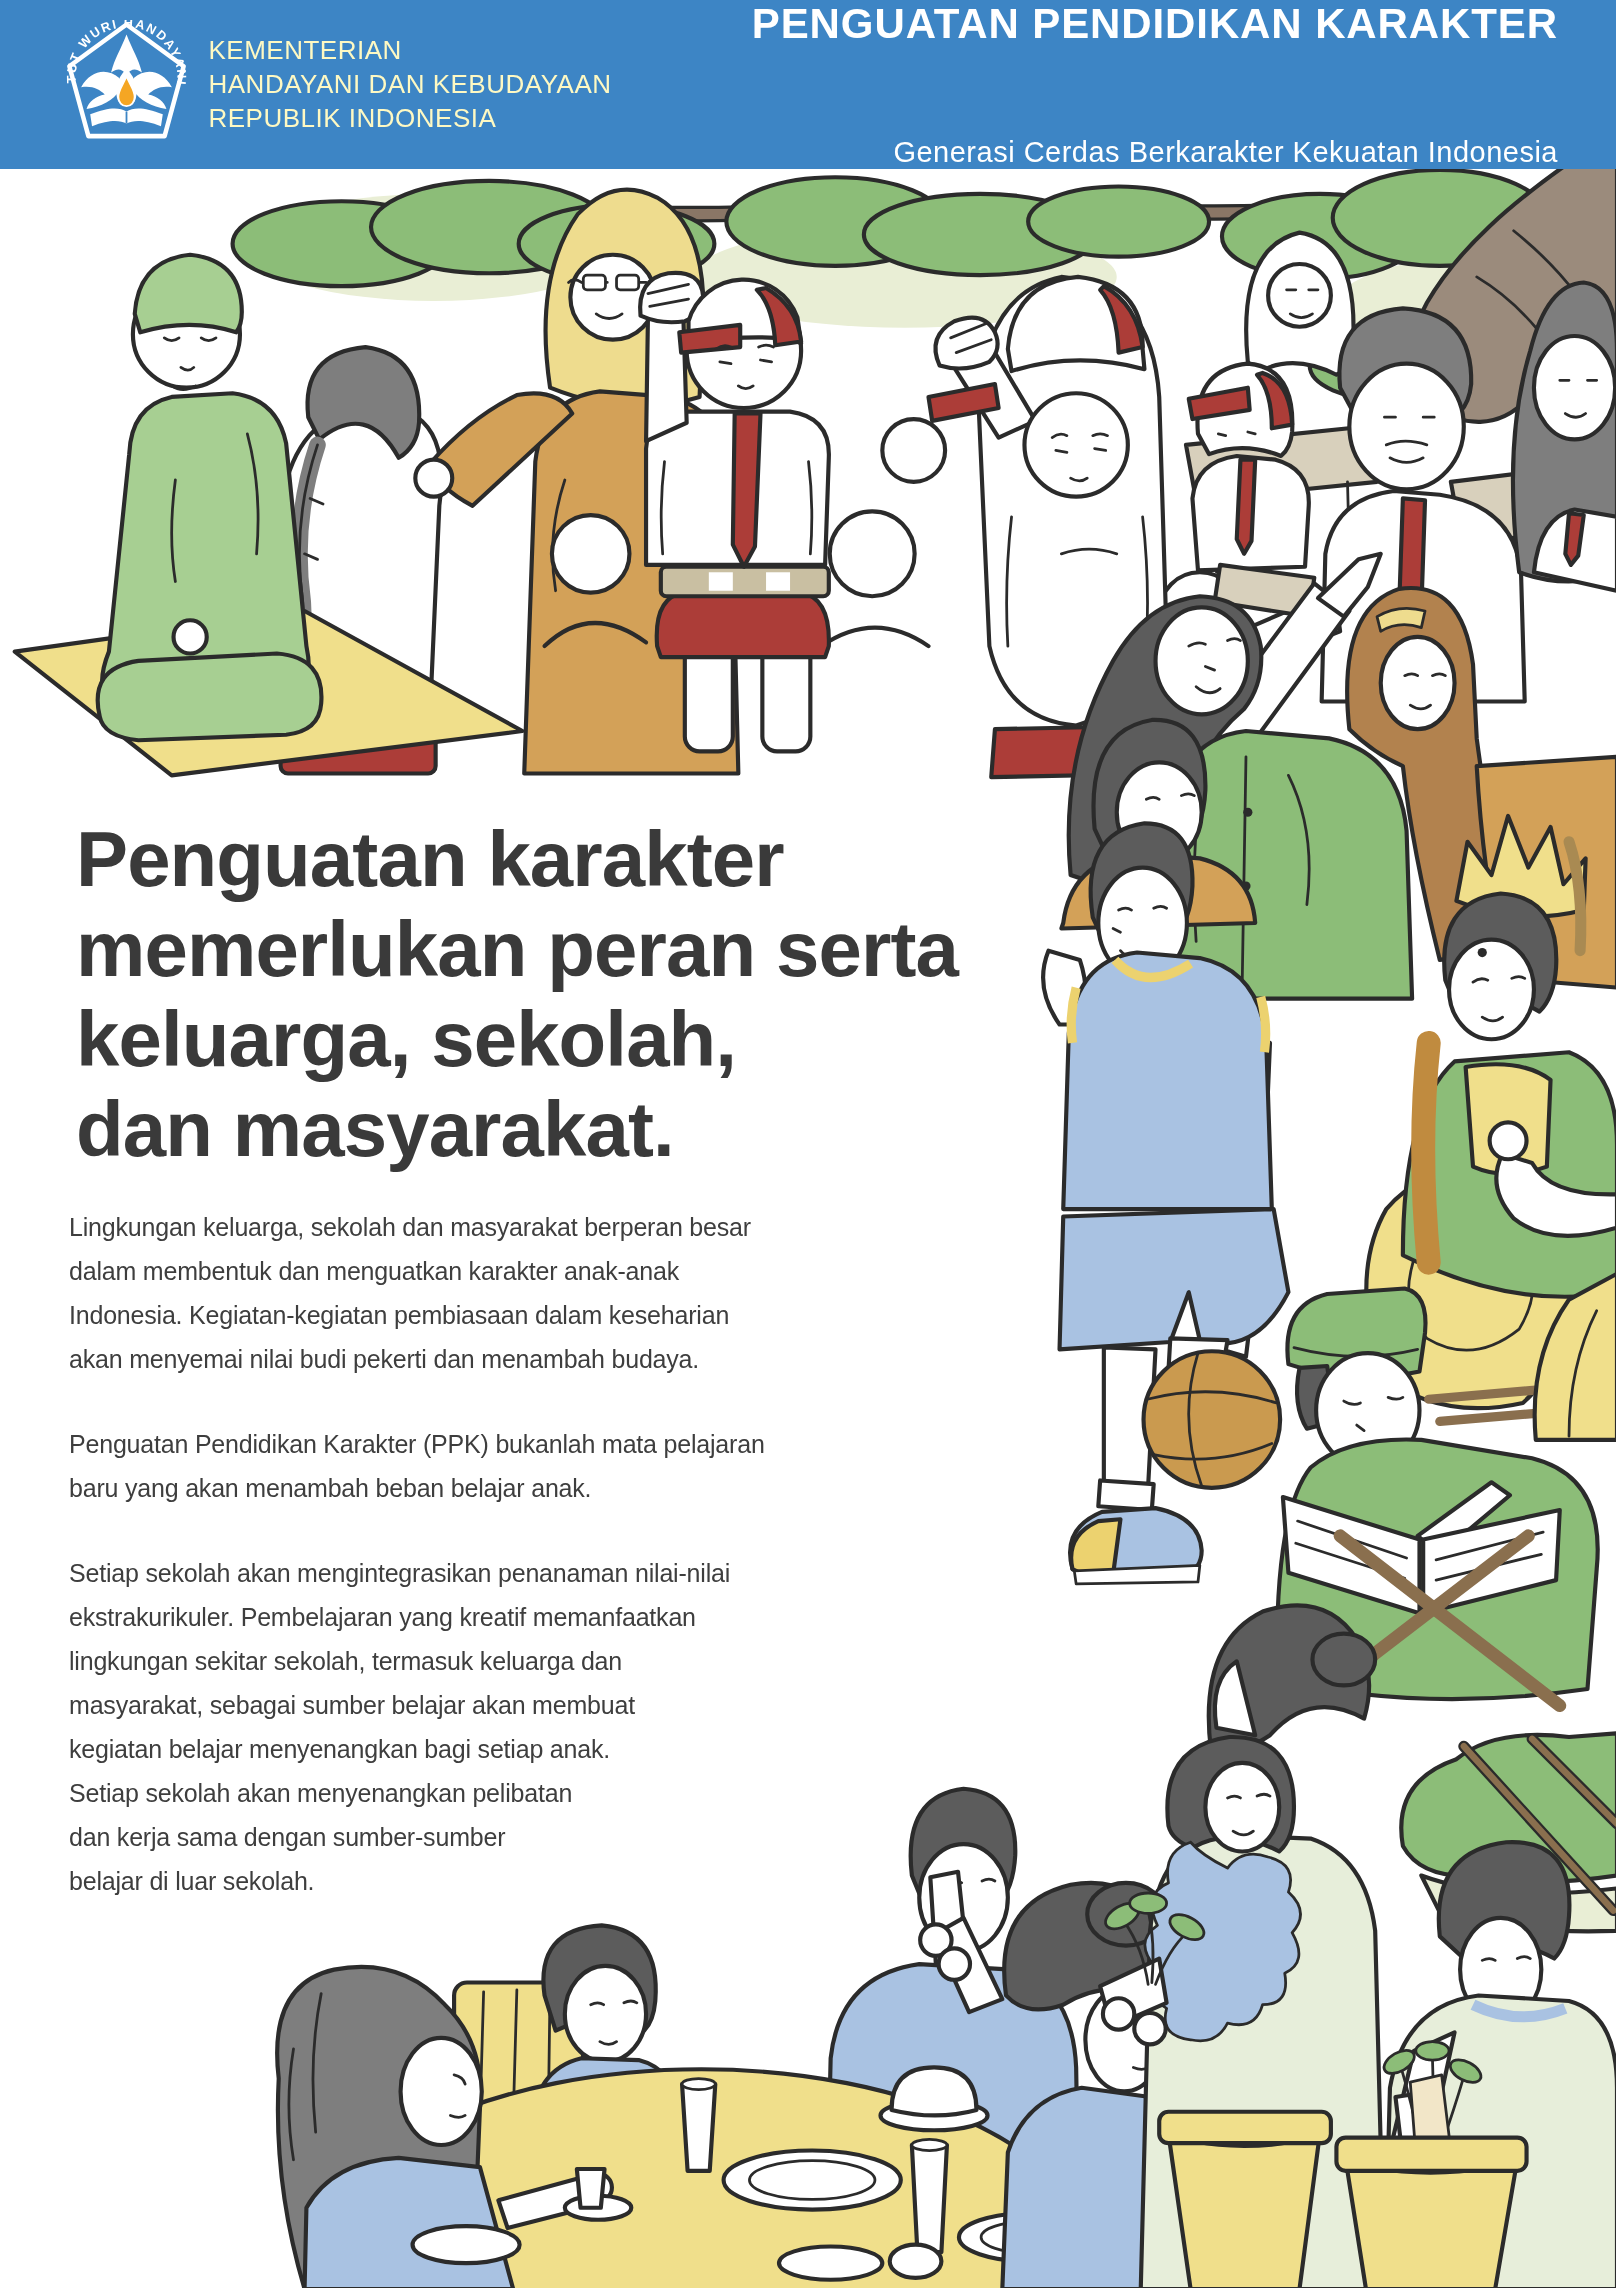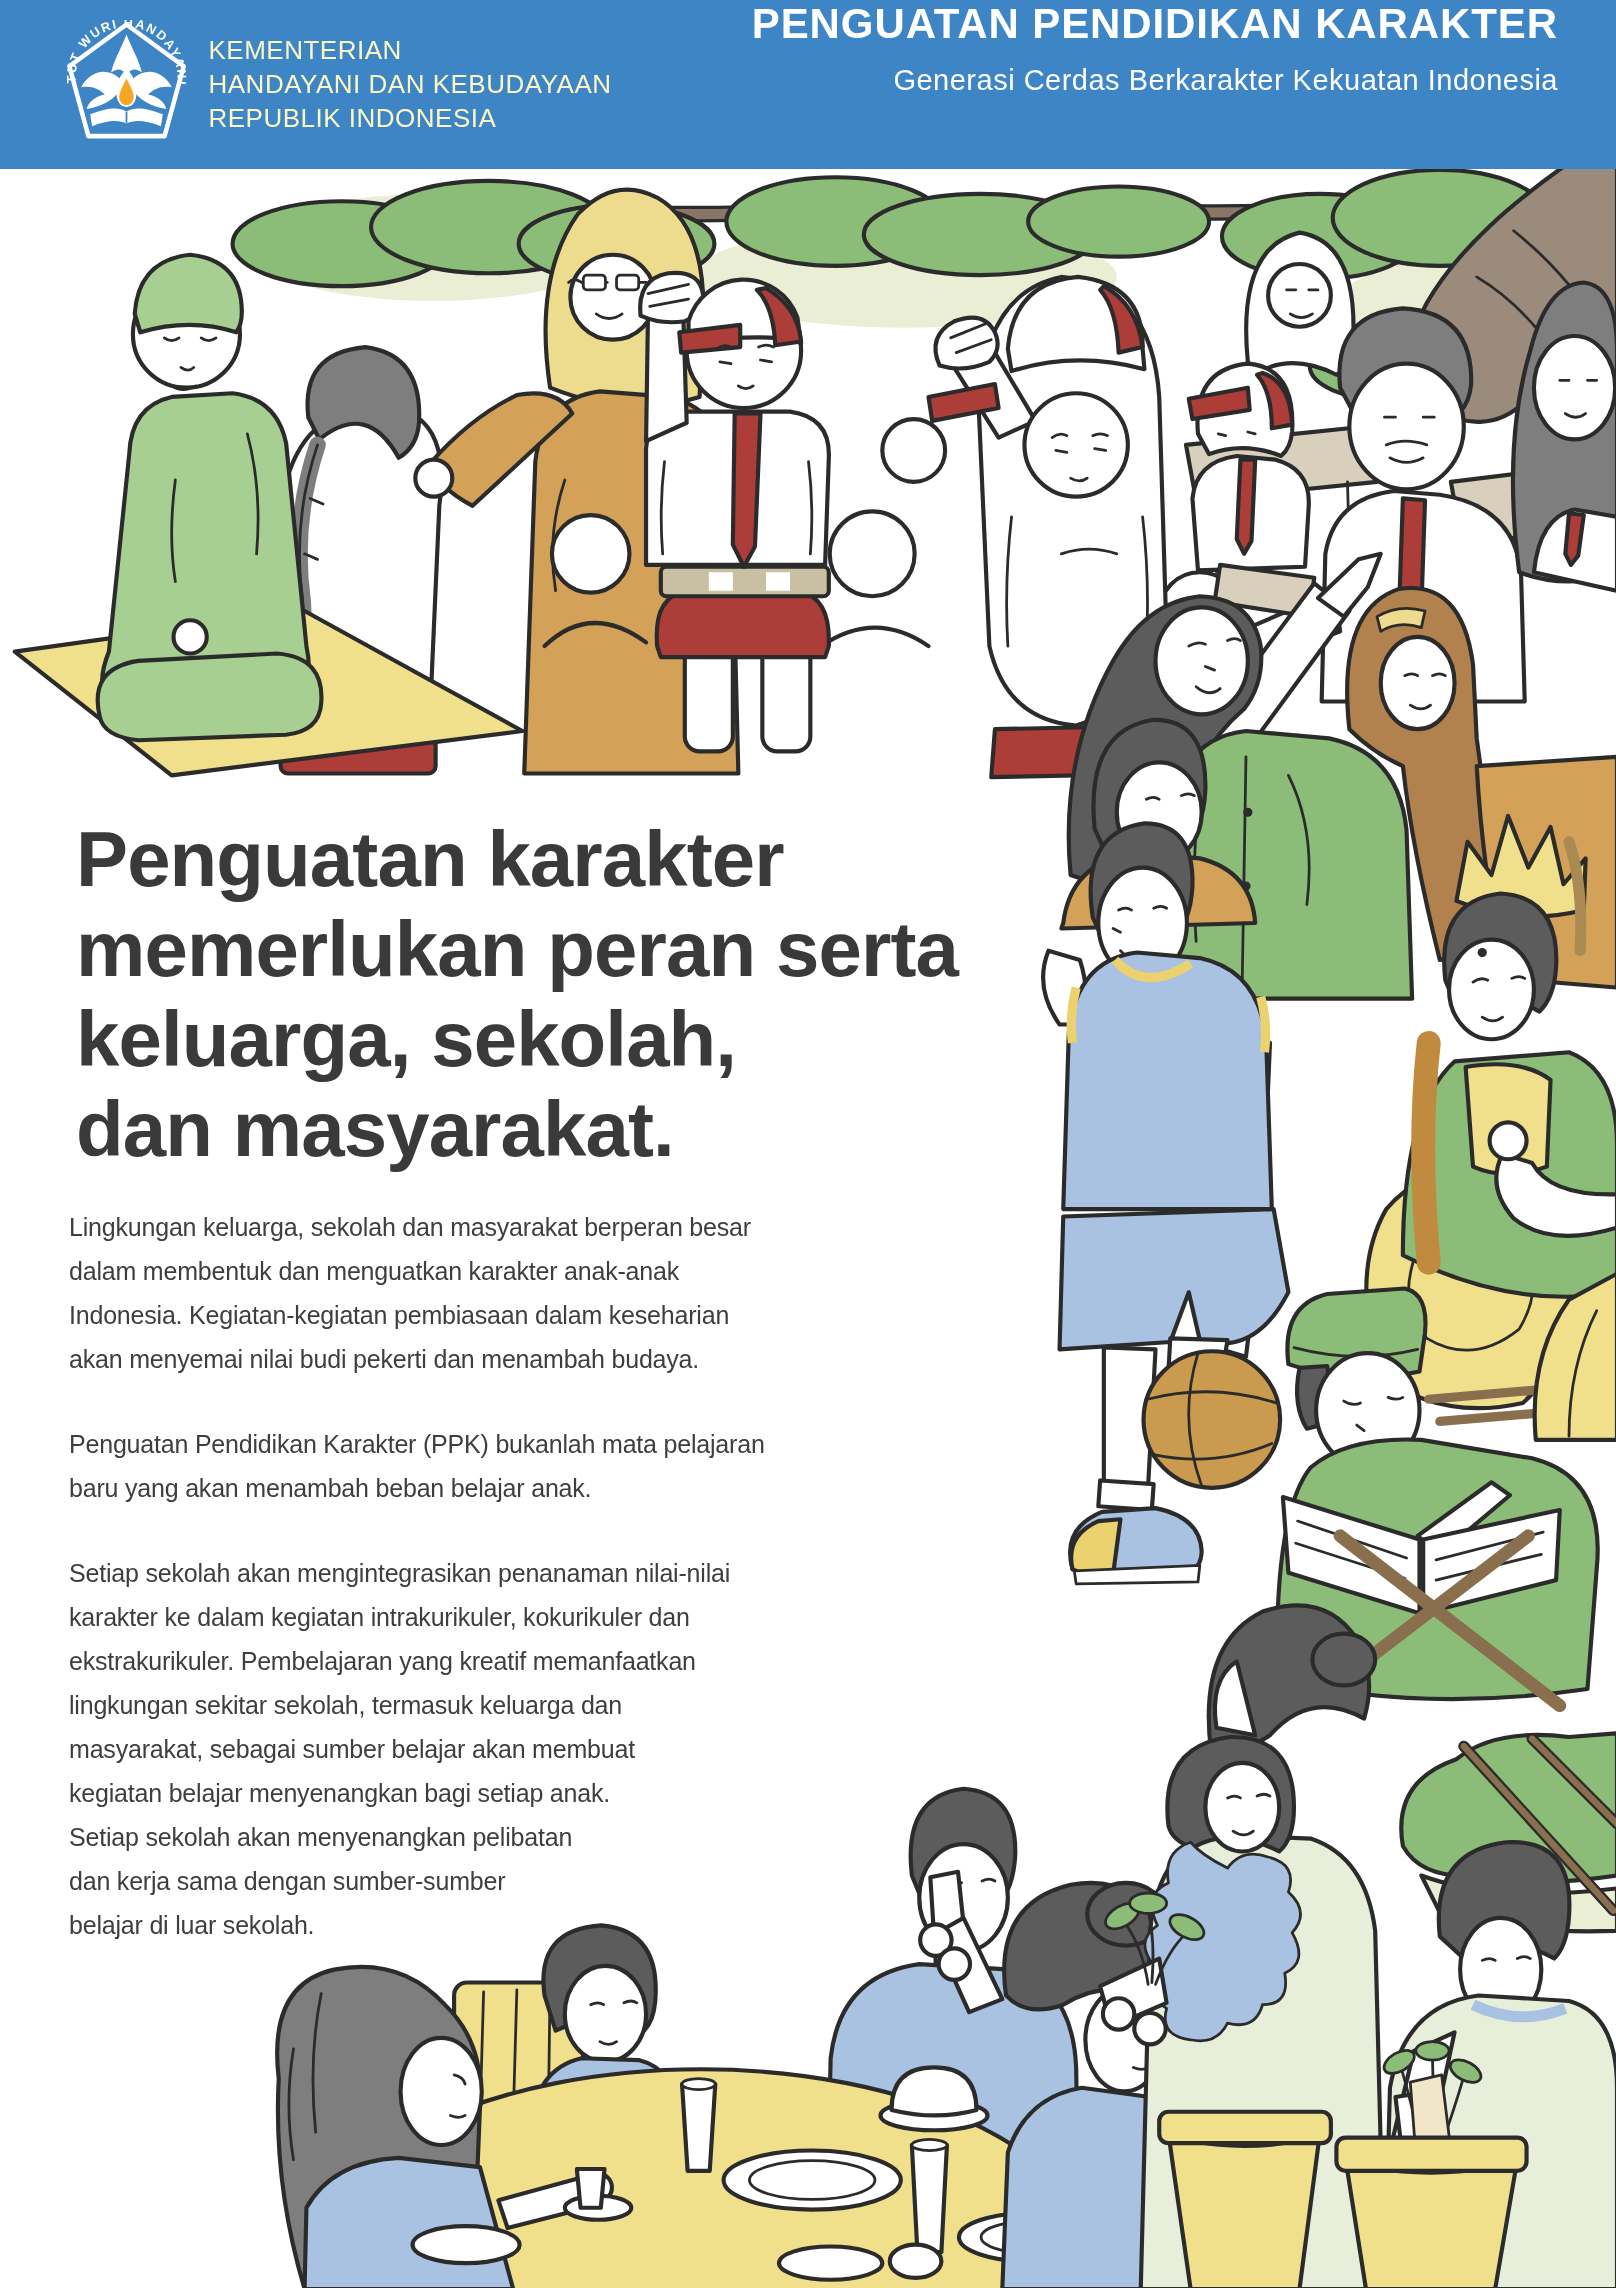--- a/index.html
+++ b/index.html
@@ -3,21 +3,21 @@
 <meta charset="utf-8">
 <style>
   html,body{margin:0;padding:0;background:#fff;}
   .page{position:relative;width:1617px;height:2289px;overflow:hidden;background:#fff;
         font-family:"Liberation Sans", sans-serif;}
   
   .hdr{position:absolute;left:0;top:0;width:1617px;height:169px;background:#3d85c5;z-index:30;}
   .brand{position:absolute;left:63px;top:20px;display:flex;align-items:center;}
   .logo{width:127px;height:127px;}
   .ministry{margin-left:18.5px;color:#fef9c3;font-size:26px;line-height:34px;letter-spacing:0.5px;font-weight:400;}
-  .mast{position:absolute;right:59px;top:0;height:169px;display:flex;flex-direction:column;justify-content:flex-start;text-align:right;color:#fff;}
+  .mast{position:absolute;right:59px;top:0;height:169px;display:flex;flex-direction:column;justify-content:space-between;text-align:right;color:#fff;}
   .m-title{font-size:42px;font-weight:700;letter-spacing:0.9px;}
   .m-sub{font-size:29px;font-weight:400;margin-top:16px;letter-spacing:0.5px;}
   
   .headline{position:absolute;left:67px;top:805px;z-index:20;color:#3a3a3a;
             font-size:78px;line-height:90px;font-weight:600;letter-spacing:-0.9px;}
   .paras{position:absolute;left:69px;top:1205px;z-index:20;color:#3e3e3e;
          font-size:25px;line-height:44px;letter-spacing:-0.2px;font-weight:400;}
   .paras p{margin:0 0 41px 0;}
   
   .illo{position:absolute;left:0;top:0;z-index:5;}
@@ -391,21 +391,20 @@
       <span style="display:block">dalam membentuk dan menguatkan karakter anak-anak</span>
       <span style="display:block">Indonesia. Kegiatan-kegiatan pembiasaan dalam keseharian</span>
       <span style="display:block">akan menyemai nilai budi pekerti dan menambah budaya.</span>
     </p>
     <p>
       <span style="display:block">Penguatan Pendidikan Karakter (PPK) bukanlah mata pelajaran</span>
       <span style="display:block">baru yang akan menambah beban belajar anak.</span>
     </p>
     <p>
       <span style="display:block">Setiap sekolah akan mengintegrasikan penanaman nilai-nilai</span>
-      <span style="display:block">karakter ke dalam kegiatan intrakurikuler, kokurikuler dan</span>
       <span style="display:block">ekstrakurikuler. Pembelajaran yang kreatif memanfaatkan</span>
       <span style="display:block">lingkungan sekitar sekolah, termasuk keluarga dan</span>
       <span style="display:block">masyarakat, sebagai sumber belajar akan membuat</span>
       <span style="display:block">kegiatan belajar menyenangkan bagi setiap anak.</span>
       <span style="display:block">Setiap sekolah akan menyenangkan pelibatan</span>
       <span style="display:block">dan kerja sama dengan sumber-sumber</span>
       <span style="display:block">belajar di luar sekolah.</span>
     </p>
   </div>
 

